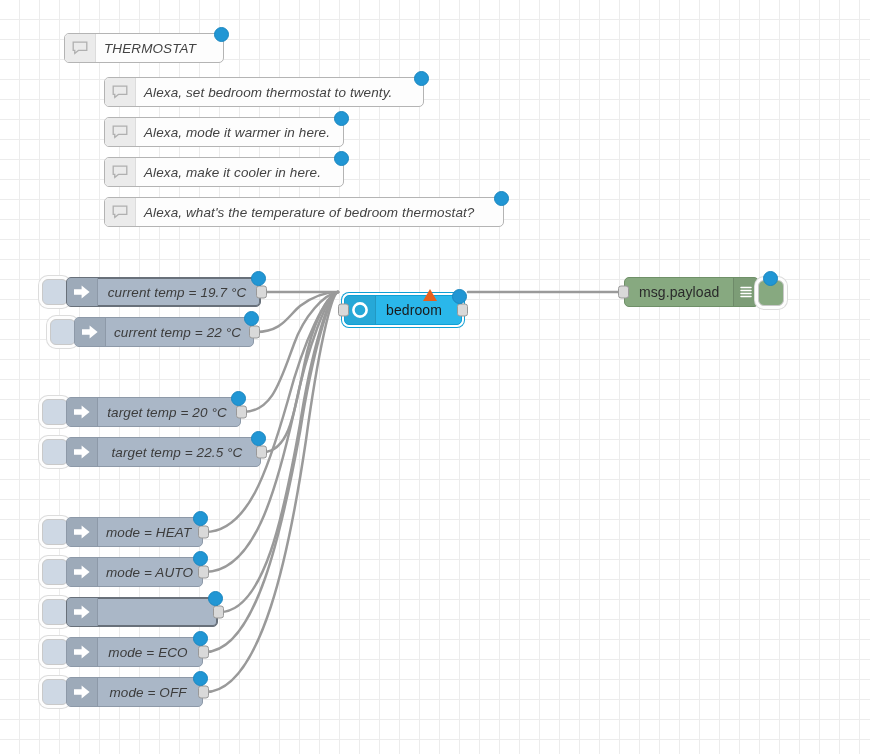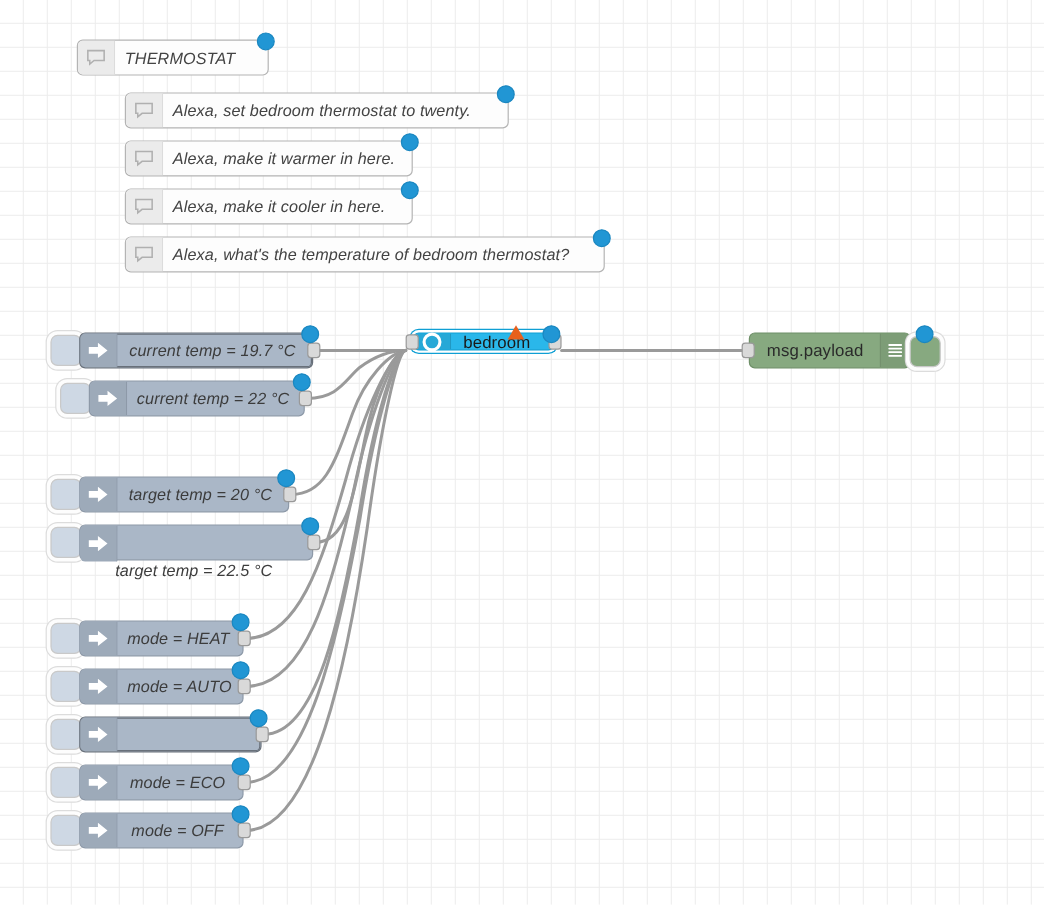--- a/index.html
+++ b/index.html
@@ -102,22 +102,23 @@
     padding-left: 8px;
     color: #434343;
     font-style: italic;
     font-size: 13.5px;
   }
 
   
   .alexa {
     background: #2ab7ea;
     border: 1px solid #0f9fd4;
-    height: 15px;
+    height: 30px;
     border-radius: 5px;
+    margin-top: 18px;
   }
   .alexa .icon-box {
     background: rgba(0,0,0,.08);
     border-right: 1px solid rgba(0,0,0,.10);
   }
   .alexa .label {
     font-style: normal;
     font-size: 14px;
     color: #1a1a1a;
     justify-content: flex-start;
@@ -241,21 +242,21 @@
     <div class="label">Alexa, set bedroom thermostat to twenty.</div>
     <span class="status-dot"></span>
   </div>
 
   <div class="node comment" style="left:104px; top:117px; width:240px;">
     <div class="icon-box">
       <svg class="glyph" width="18" height="16" viewBox="0 0 18 16" aria-hidden="true">
         <path d="M2.2 2.2h13.6v8.2H7.4l-3.6 3v-3H2.2z" fill="none" stroke="#b0b0b0" stroke-width="1.3"></path>
       </svg>
     </div>
-    <div class="label">Alexa, make it warmer in here.</div>
+    <div class="label">Alexa, mode it warmer in here.</div>
     <span class="status-dot"></span>
   </div>
 
   <div class="node comment" style="left:104px; top:157px; width:240px;">
     <div class="icon-box">
       <svg class="glyph" width="18" height="16" viewBox="0 0 18 16" aria-hidden="true">
         <path d="M2.2 2.2h13.6v8.2H7.4l-3.6 3v-3H2.2z" fill="none" stroke="#b0b0b0" stroke-width="1.3"></path>
       </svg>
     </div>
     <div class="label">Alexa, make it cooler in here.</div>
@@ -302,21 +303,21 @@
       <svg class="glyph" width="18" height="16" viewBox="0 0 18 16" aria-hidden="true">
         <path d="M1 5.2h7.6V1.6L16.6 8l-8 6.4v-3.6H1z" fill="#ffffff"></path>
       </svg>
     </div>
     <div class="label">target temp = 20 °C</div>
     <span class="port out"></span>
     <span class="status-dot"></span>
   </div>
 
   <span class="inject-btn" style="left:42px; top:439px;"></span>
-  <div class="node inject" style="left:66px; top:437px; width:195px;flex-direction:column;">
+  <div class="node inject" style="left:66px; top:437px; width:195px;">
     <div class="icon-box">
       <svg class="glyph" width="18" height="16" viewBox="0 0 18 16" aria-hidden="true">
         <path d="M1 5.2h7.6V1.6L16.6 8l-8 6.4v-3.6H1z" fill="#ffffff"></path>
       </svg>
     </div>
     <div class="label">target temp = 22.5 °C</div>
     <span class="port out"></span>
     <span class="status-dot"></span>
   </div>
 

